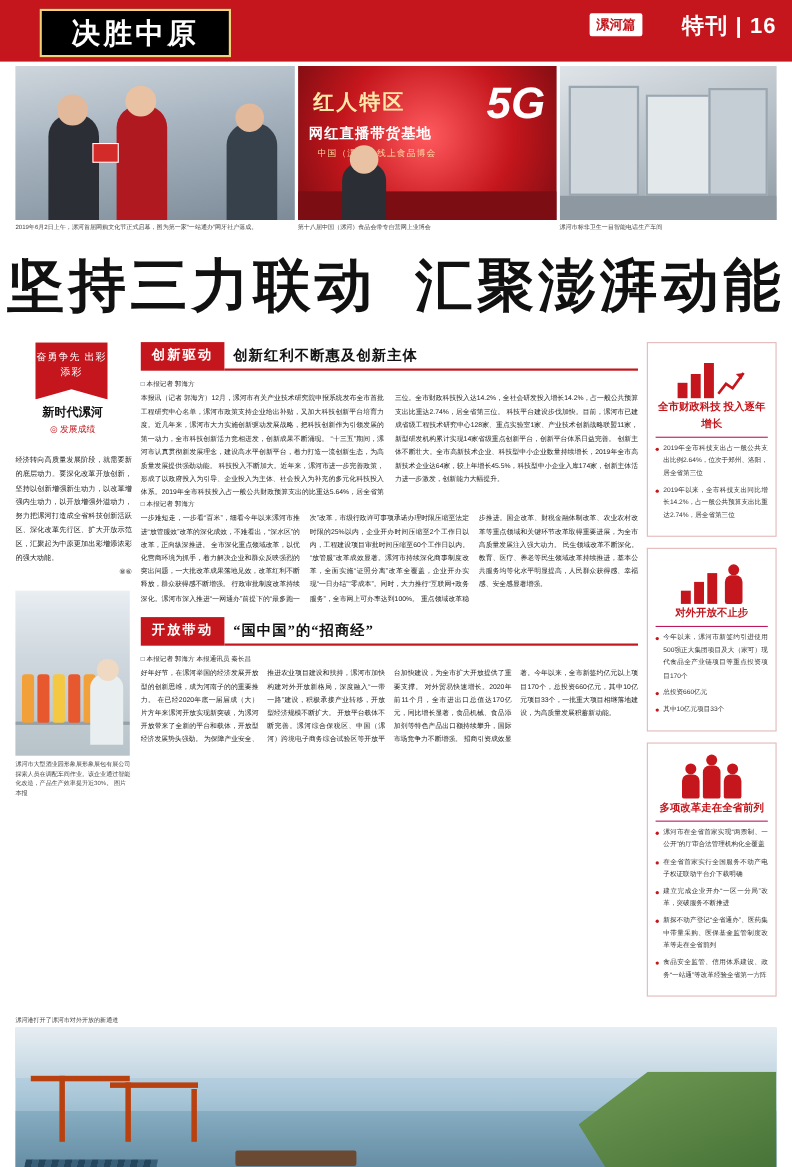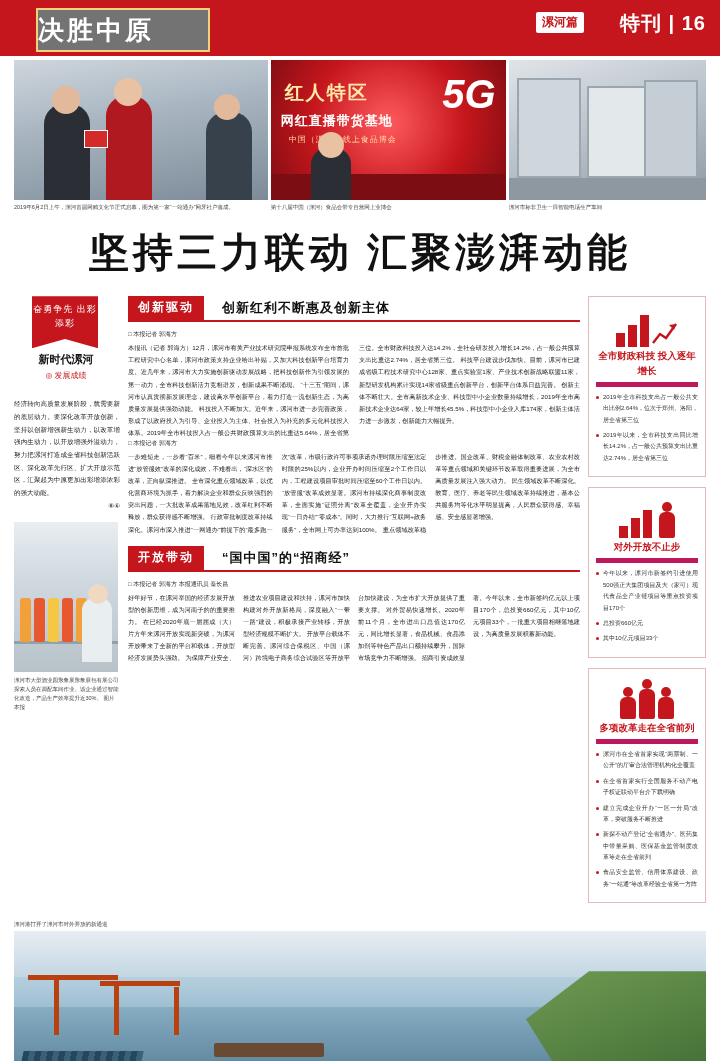--- a/index.html
+++ b/index.html
@@ -4,21 +4,21 @@
 <style>
   html,body{margin:0;padding:0;background:#c9cbcd;}
   body{font-family:"Liberation Sans","DejaVu Sans",sans-serif;}
   .page{
     position:relative;width:720px;height:1061px;background:#fff;overflow:hidden;
   }
   
   .masthead{position:relative;height:56px;background:#c4161c;}
   .masthead .logo-box{
     position:absolute;left:36px;top:8px;width:170px;height:40px;
-    border:2px solid #f4d27a;background:#737373;display:flex;align-items:center;justify-content:flex-start;
+    border:2px solid #f4d27a;background:#000000;display:flex;align-items:center;justify-content:center;
   }
   .masthead .logo-box span{
     color:#fff;font-size:26px;font-weight:bold;letter-spacing:3px;
     font-family:"DejaVu Sans",sans-serif;
   }
   .masthead .tagline{
     position:absolute;left:230px;top:12px;color:#fff;font-size:15px;font-weight:bold;letter-spacing:1px;
   }
   .masthead .tag-badge{
     position:absolute;left:536px;top:12px;background:#fff;color:#c4161c;font-size:12px;
@@ -60,22 +60,22 @@
   .p3-m2{position:absolute;left:78px;top:26px;width:56px;height:88px;background:#e3e8eb;border:2px solid #9aa6b0;}
   .p3-m3{position:absolute;right:8px;top:20px;width:50px;height:94px;background:#c6ced5;border:2px solid #9aa6b0;}
   .p3-floor{position:absolute;bottom:0;left:0;right:0;height:22px;background:#8d98a1;}
   .caps{display:flex;gap:3px;padding:3px 14px 0 14px;}
   .cap{font-size:5.5px;color:#444;line-height:1.5;}
   .cap.c1{flex:1.35;}
   .cap.c2{flex:1.25;}
   .cap.c3{flex:1.05;}
   
   .headline{
-    text-align:center;font-size:40px;font-weight:bold;color:#111;letter-spacing:4px;
-    margin:14px 0 16px 0;font-family:Liberation Serif, serif;
+    text-align:center;font-size:52px;font-weight:bold;color:#111;letter-spacing:4px;
+    margin:14px 0 16px 0;font-family:Liberation Mono, monospace;
   }
   
   .body{display:flex;padding:0 14px;gap:8px;align-items:flex-start;}
   .col-left{width:106px;}
   .col-mid{flex:1;}
   .col-right{width:118px;}
   
   .badge{
     position:relative;width:104px;height:96px;margin-bottom:6px;
   }
@@ -92,38 +92,38 @@
   .photo-bottles{
     width:104px;height:150px;margin-top:10px;
     background:linear-gradient(180deg,#e8eef2 0%,#cfd8de 40%,#b7c2c9 100%);position:relative;overflow:hidden;
   }
   .photo-bottles .bot{position:absolute;bottom:30px;width:11px;height:44px;border-radius:3px 3px 2px 2px;}
   .photo-bottles .shelf{position:absolute;left:0;right:0;bottom:28px;height:3px;background:#95a1a9;}
   .photo-bottles .person{position:absolute;right:6px;bottom:10px;width:30px;height:64px;background:#e9eef1;border-radius:12px 12px 0 0;}
   .photo-bottles .person:after{content:"";position:absolute;left:6px;top:-14px;width:20px;height:20px;border-radius:50%;background:#f0d9c2;}
   .mini-cap{font-size:5.5px;color:#444;line-height:1.6;margin-top:4px;}
   
-  .sec-head{display:flex;align-items:stretch;margin:10px 0 8px 0;}
+  .sec-head{display:flex;align-items:stretch;margin:10px 0 8px 0;font-family:Liberation Serif, serif;}
   .sec-tag{
     background:#c4161c;color:#fff;font-size:12px;font-weight:bold;padding:3px 10px;letter-spacing:2px;white-space:nowrap;
   }
   .sec-title{
     flex:1;border-bottom:2px solid #c4161c;color:#111;font-size:13px;font-weight:bold;
-    padding:3px 0 3px 18px;letter-spacing:1px;
+    padding:3px 0 3px 8px;letter-spacing:1px;
   }
   .first .sec-head{margin-top:0;}
   .cols2{column-count:2;column-gap:10px;font-size:6.2px;line-height:1.95;color:#222;text-align:justify;}
   .cols3{column-count:3;column-gap:9px;font-size:6.2px;line-height:1.95;color:#222;text-align:justify;}
   .cols4{column-count:4;column-gap:8px;font-size:6.2px;line-height:1.95;color:#222;text-align:justify;}
   .byline{font-size:6px;color:#333;margin-bottom:3px;}
   
   .rcard{border:1px solid #e3b9b9;margin-bottom:10px;padding:6px 7px 8px 7px;background:#fff;}
   .rcard .ricon{height:44px;display:flex;align-items:flex-end;justify-content:center;gap:3px;margin-bottom:2px;}
   .bar{width:9px;background:#c4161c;}
-  .rtitle{text-align:center;font-size:9.5px;font-weight:bold;color:#c4161c;line-height:1.5;padding-bottom:4px;border-bottom:5px solid #be185d;margin-bottom:5px;}
+  .rtitle{text-align:center;font-size:9.5px;font-weight:bold;color:#c4161c;line-height:1.5;padding-bottom:4px;border-bottom:1px solid #be185d;margin-bottom:5px;}
   .rlist{font-size:6px;line-height:1.9;color:#333;}
   .rlist li{margin-bottom:4px;list-style:none;position:relative;padding-left:7px;text-align:justify;}
   .rlist li:before{content:"";position:absolute;left:0;top:4px;width:3px;height:3px;background:#c4161c;border-radius:50%;}
   .rlist ul{margin:0;padding:0;}
   .person-ico{width:16px;height:30px;background:#c4161c;border-radius:6px 6px 2px 2px;position:relative;}
   .person-ico:after{content:"";position:absolute;left:3px;top:-10px;width:10px;height:10px;border-radius:50%;background:#c4161c;}
   
   .bottomwrap{padding:8px 14px 0 14px;}
   .bottom-cap{font-size:5.5px;color:#444;margin-bottom:3px;}
   .bigphoto{position:relative;height:160px;overflow:hidden;background:linear-gradient(180deg,#cfe0ea 0%,#aecadb 35%,#8fb4c8 60%,#6f93a8 100%);}

